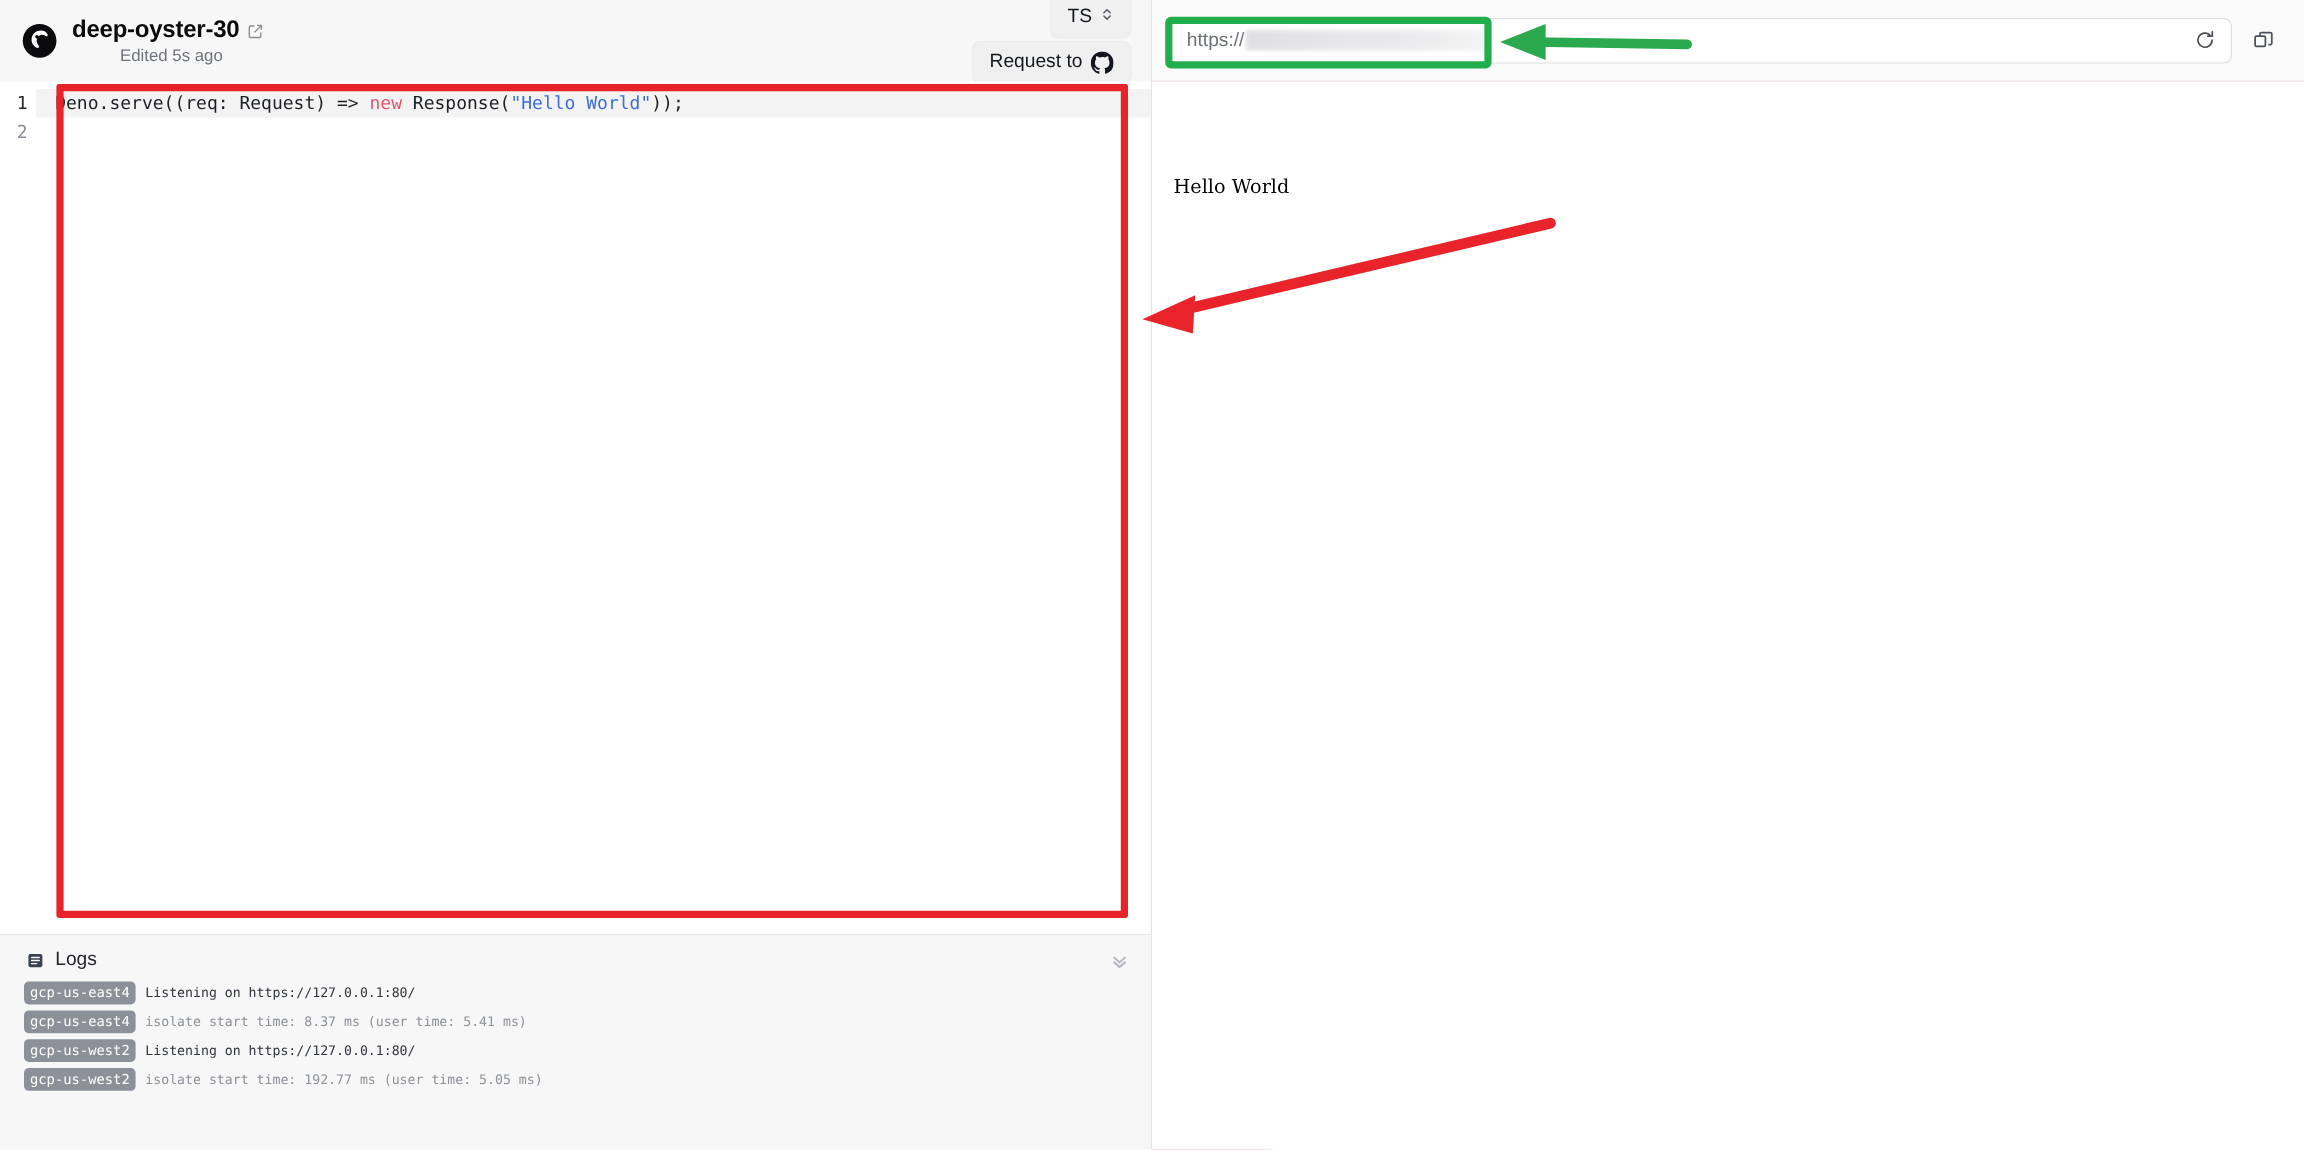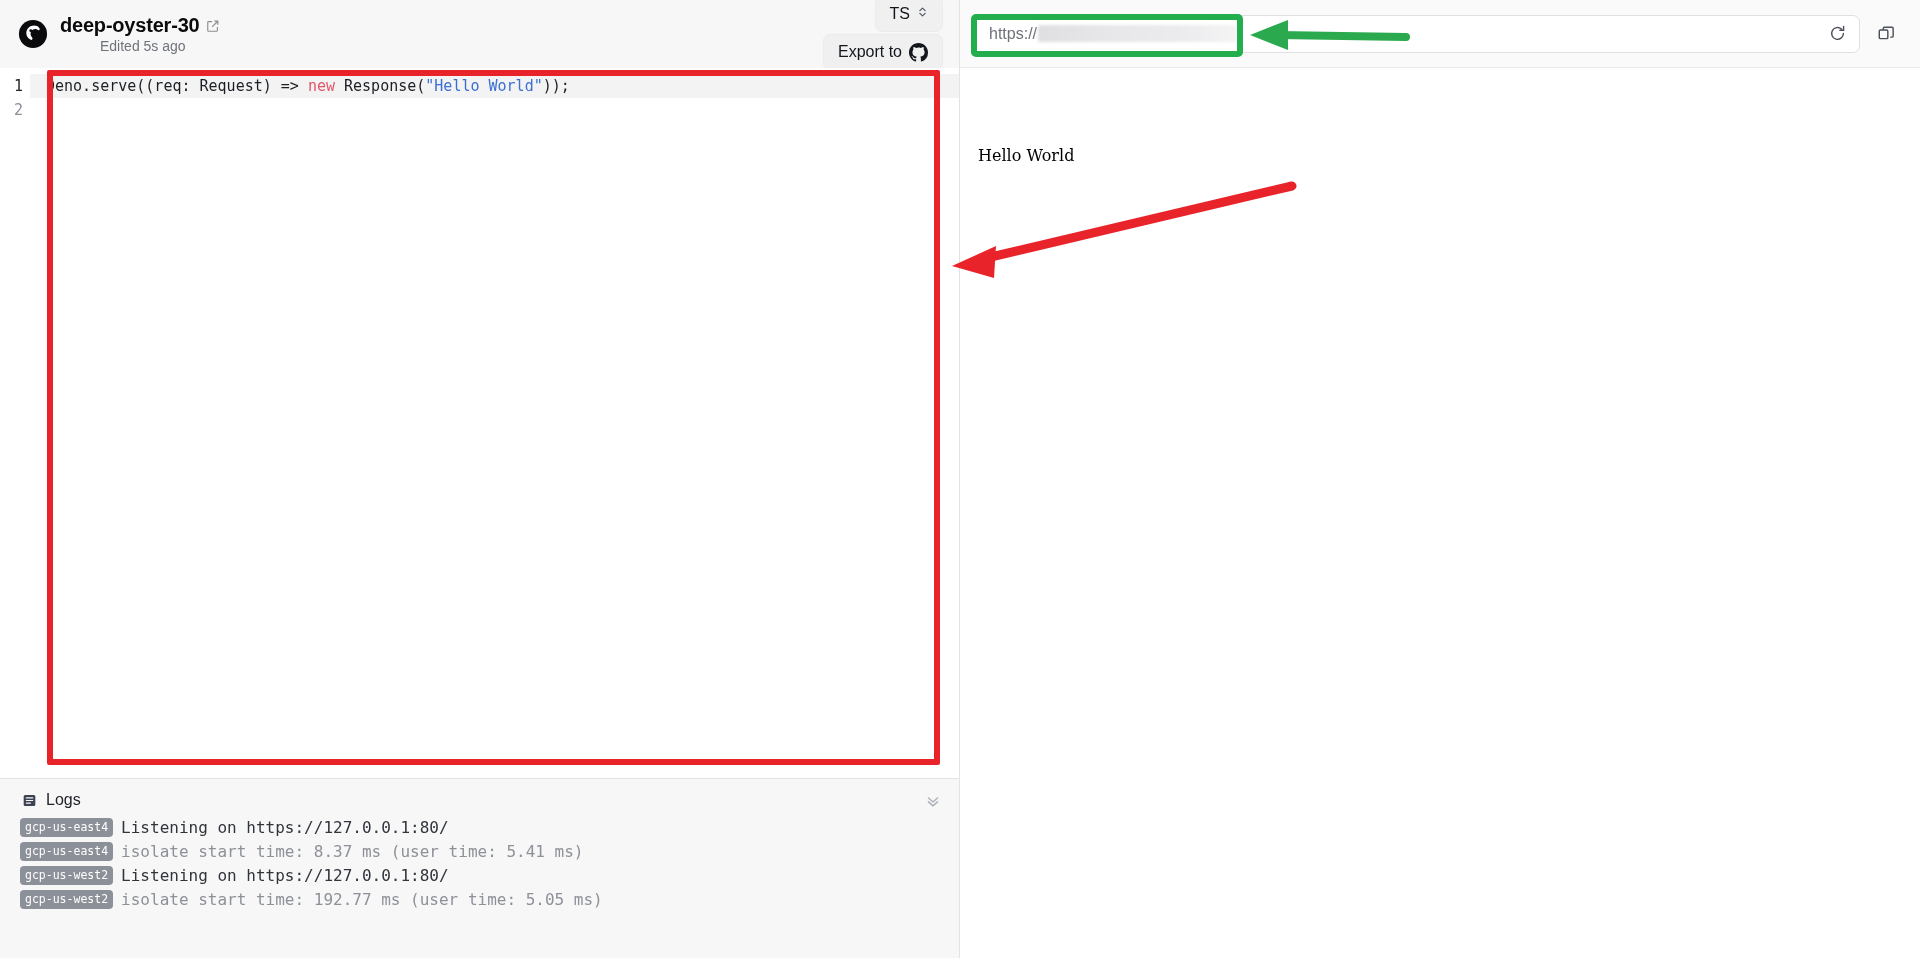--- a/index.html
+++ b/index.html
@@ -109,21 +109,21 @@
   .log-row { display: flex; align-items: center; gap: 8px; height: 21px; }
   .region-badge {
     background: #8c9098; color: #fff;
     font-family: "DejaVu Sans Mono", monospace;
     font-size: 11.5px; line-height: 1;
     padding: 4px 5px 4px 5px; border-radius: 4px;
     white-space: nowrap;
   }
   .log-msg {
     font-family: "DejaVu Sans Mono", monospace;
-    font-size: 16px; color: #30343b; white-space: pre;
+    font-size: 11px; color: #30343b; white-space: pre;
   }
   .log-msg.dim { color: #8d9198; }
 
   
   .right-pane {
     width: 960px; height: 958px;
     background: #ec4899;
     display: flex; flex-direction: column; justify-content: flex-end;
   }
   .url-bar {
@@ -228,21 +228,21 @@
           <span>TS</span>
           <span class="chev-updown">
             <svg viewBox="0 0 12 16" width="11" height="14" fill="none" stroke="#555a63" stroke-width="1.4" stroke-linecap="round" stroke-linejoin="round">
               <path d="M3 6.5 6 3.5 9 6.5"></path>
                 <path d="M3 9.5 6 12.5 9 9.5"></path>
             </svg>
           </span>
         </div>
 
         <div class="pill">
-          <span>Export to</span>
+          <span>Request to</span>
           <span class="gh-icon">
             <svg viewBox="0 0 16 16" width="19" height="19" fill="#13161c">
               <path d="M8 0C3.58 0 0 3.58 0 8c0 3.54 2.29 6.53 5.47 7.59.4.07.55-.17.55-.38 0-.19-.01-.82-.01-1.49-2.01.37-2.53-.49-2.69-.94-.09-.23-.48-.94-.82-1.13-.28-.15-.68-.52-.01-.53.63-.01 1.08.58 1.23.82.72 1.21 1.87.87 2.33.66.07-.52.28-.87.51-1.07-1.78-.2-3.64-.89-3.64-3.95 0-.87.31-1.59.82-2.15-.08-.2-.36-1.02.08-2.12 0 0 .67-.21 2.2.82a7.4 7.4 0 0 1 2-.27c.68 0 1.36.09 2 .27 1.53-1.04 2.2-.82 2.2-.82.44 1.1.16 1.92.08 2.12.51.56.82 1.27.82 2.15 0 3.07-1.87 3.75-3.65 3.95.29.25.54.73.54 1.48 0 1.07-.01 1.93-.01 2.2 0 .21.15.46.55.38A8.01 8.01 0 0 0 16 8c0-4.42-3.58-8-8-8z"></path>
             </svg>
           </span>
         </div>
 
         <div class="pill muted">
           <span class="play-tri"></span>
           <span>Save &amp; Deploy</span>

